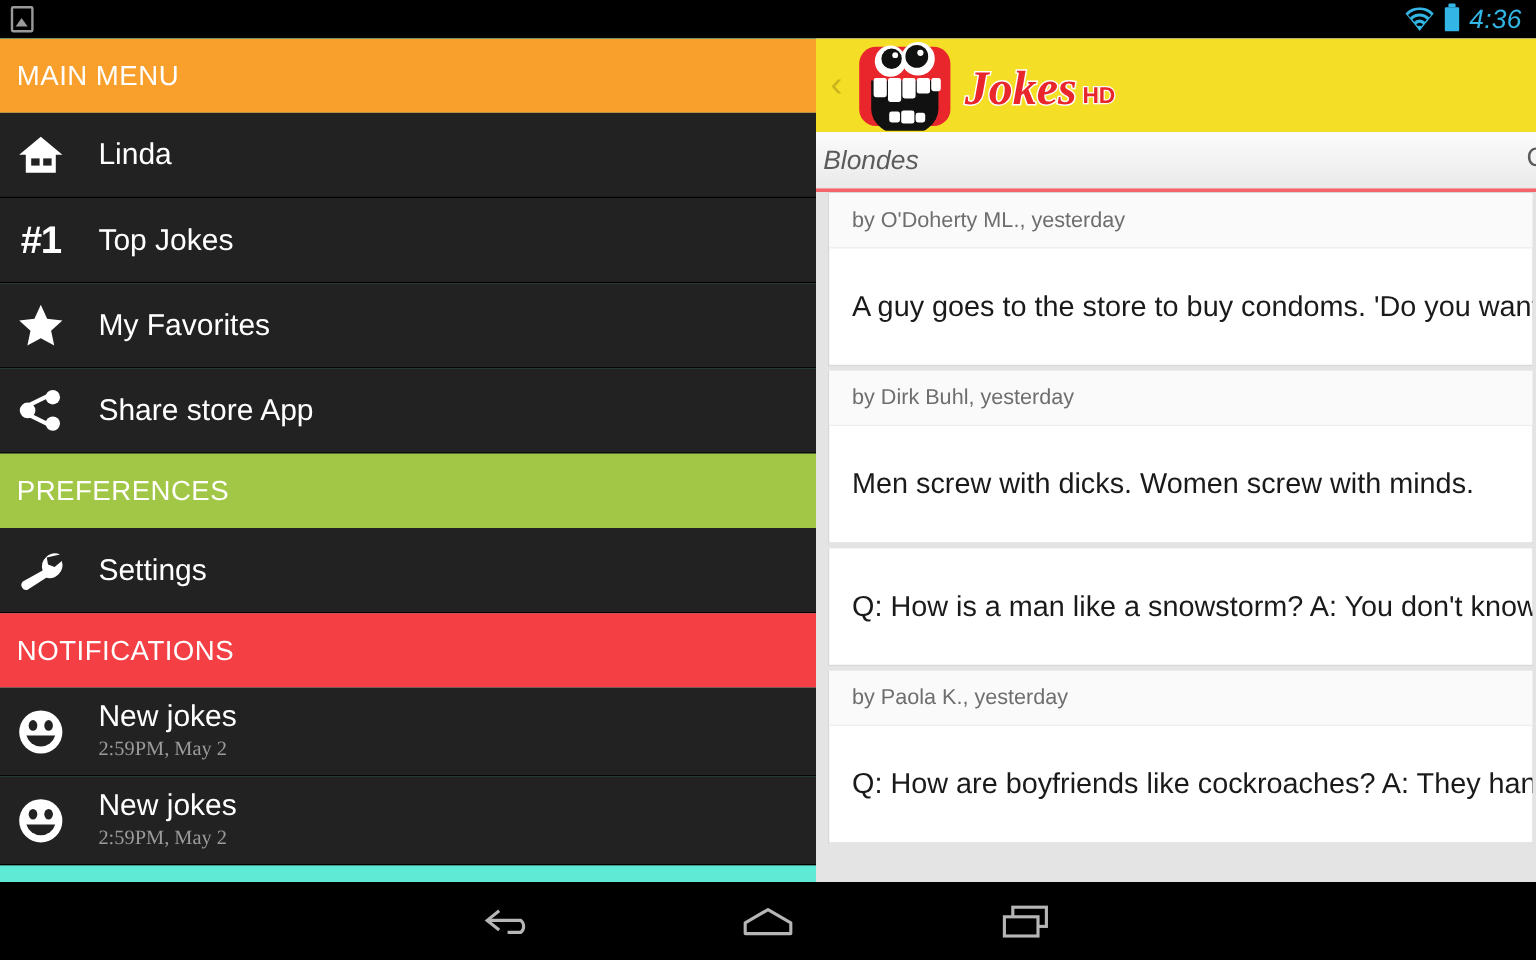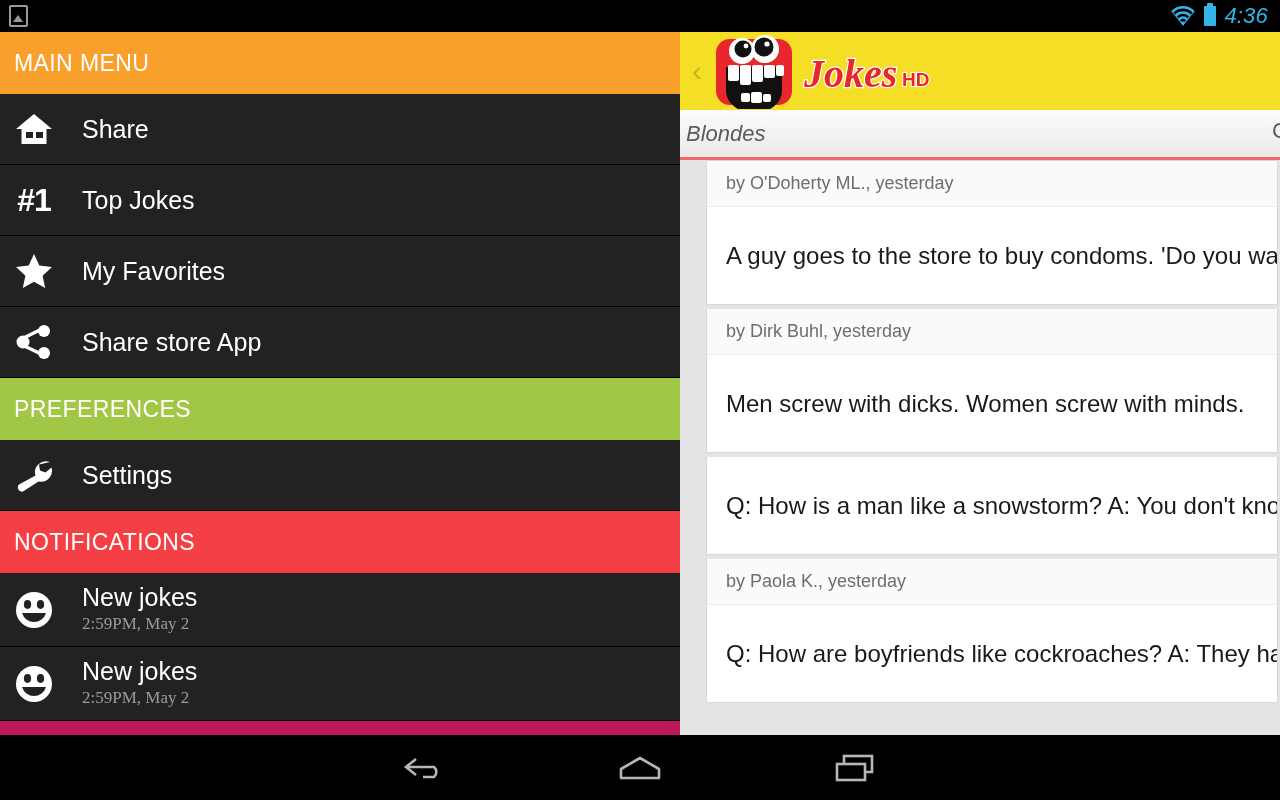--- a/index.html
+++ b/index.html
@@ -80,21 +80,21 @@
     font-size: 22px;
     letter-spacing: 0.2px;
   }
 
   
   .drawer {
     position: absolute;
     top: 32px; left: 0;
     width: 680px;
     height: 703px;
-    background: #be185d;
+    background: #5eead4;
     overflow: hidden;
     z-index: 5;
   }
   .section-header {
     height: 62px;
     display: flex;
     align-items: center;
     padding-left: 14px;
     box-sizing: border-box;
     color: #ffffff;
@@ -218,21 +218,20 @@
   .tab-next {
     position: absolute;
     left: 592px;
     top: 8px;
   }
 
   .joke-list {
     height: 578px;
     background: #e4e4e4;
     overflow: hidden;
-    padding-left: 16px;
   }
   .joke-card {
     background: #ffffff;
     border: 1px solid #d8d8d8;
     border-top: none;
     margin: 0 2px 4px 10px;
     box-sizing: border-box;
   }
   .joke-card:first-child { border-top: 1px solid #d8d8d8; }
   .joke-meta {
@@ -309,21 +308,21 @@
     </div>
 
     <div class="menu-row">
       <div class="icon-cell">
         <svg class="ic" width="38" height="34" viewBox="0 0 38 34">
           <path d="M19 2 L37 17 L31.5 17 L31.5 32 L6.5 32 L6.5 17 L1 17 Z" fill="#fff"></path>
           <rect x="11" y="20" width="7" height="6" fill="#222"></rect>
           <rect x="21" y="20" width="7" height="6" fill="#222"></rect>
         </svg>
       </div>
-      <div class="label">Share</div>
+      <div class="label">Linda</div>
     </div>
 
     <div class="menu-row">
       <div class="icon-cell">
         <span class="num-icon">#1</span>
       </div>
       <div class="label">Top Jokes</div>
     </div>
 
     <div class="menu-row">

